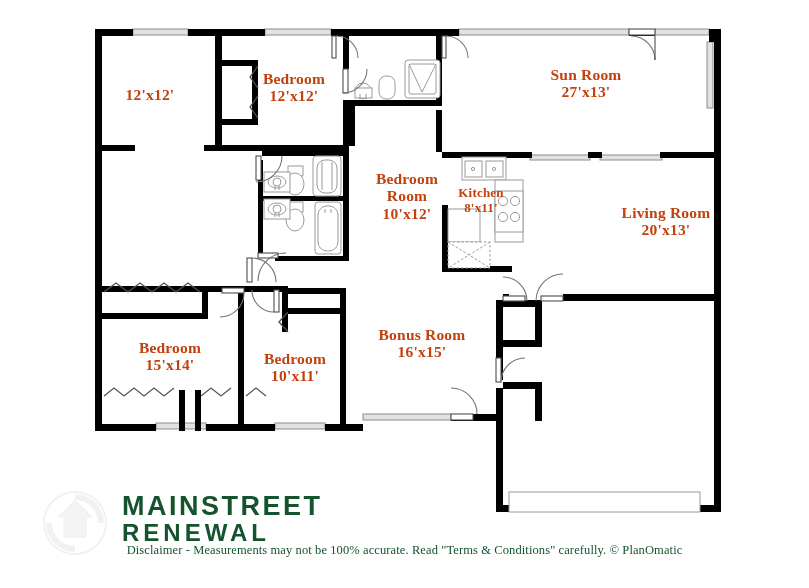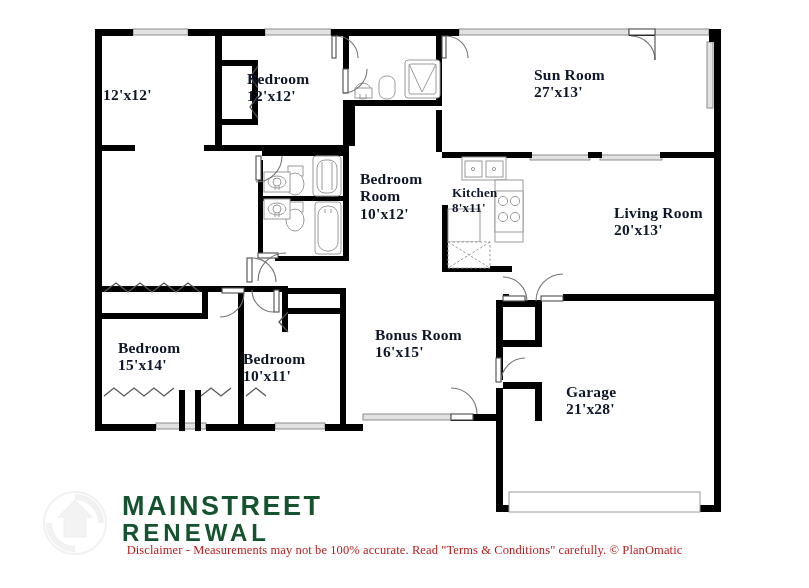--- a/index.html
+++ b/index.html
@@ -22,41 +22,41 @@
   }
   svg#floorplan {
     position: absolute;
     left: 0; top: 0;
     width: 809px;
     height: 588px;
     display: block;
   }
   .room-label {
     position: absolute;
-    text-align: left;
+    text-align: center;
     font-family: "Liberation Serif", serif;
     font-weight: bold;
-    color: #0f172a;
+    color: #c2410c;
     line-height: 1.12;
     white-space: nowrap;
     letter-spacing: 0.2px;
   }
   .room-label .rl-name { display: block; }
   .room-label .rl-dim  { display: block; }
   .size-normal { font-size: 15.5px; }
   .size-small  { font-size: 13px; }
   #disclaimer {
     position: absolute;
     left: 0;
     top: 543px;
     width: 809px;
     text-align: center;
     font-family: "Liberation Serif", serif;
     font-size: 12.5px;
-    color: #b91c1c;
+    color: #14532d;
     letter-spacing: 0.1px;
   }
   #watermark {
     position: absolute;
     left: 36px;
     top: 488px;
     width: 330px;
     height: 72px;
     pointer-events: none;
   }
@@ -406,24 +406,20 @@
   <div class="room-label size-normal" style="left:243px; top:350px; width:104px;">
     <span class="rl-name">Bedroom</span>
     <span class="rl-dim">10'x11'</span>
   </div>
 
   <div class="room-label size-normal" style="left:375px; top:326px; width:94px;">
     <span class="rl-name" style="white-space:normal;">Bonus Room</span>
     <span class="rl-dim">16'x15'</span>
   </div>
 
-  <div class="room-label size-normal" style="left:566px; top:383px; width:104px;">
-    <span class="rl-name">Garage</span>
-    <span class="rl-dim">21'x28'</span>
-  </div>
 
   <div id="watermark">
     <svg class="wm-logo" width="78" height="66" viewBox="0 0 78 66">
       <circle cx="39" cy="33" r="31" fill="none" stroke="#f1f1f1" stroke-width="2"></circle>
       <path d="M39 10 L56 27 L50 27 L50 47 L28 47 L28 27 L22 27 Z" fill="#f3f3f3" stroke="#eeeeee" stroke-width="1"></path>
       <path d="M39 4 A29 29 0 0 1 68 33 L62 33 A23 23 0 0 0 39 10 Z" fill="#f1f1f1"></path>
       <path d="M39 62 A29 29 0 0 1 10 33 L16 33 A23 23 0 0 0 39 56 Z" fill="#f1f1f1"></path>
     </svg>
     <div class="wm-text">
       <span>MAINSTREET</span>

